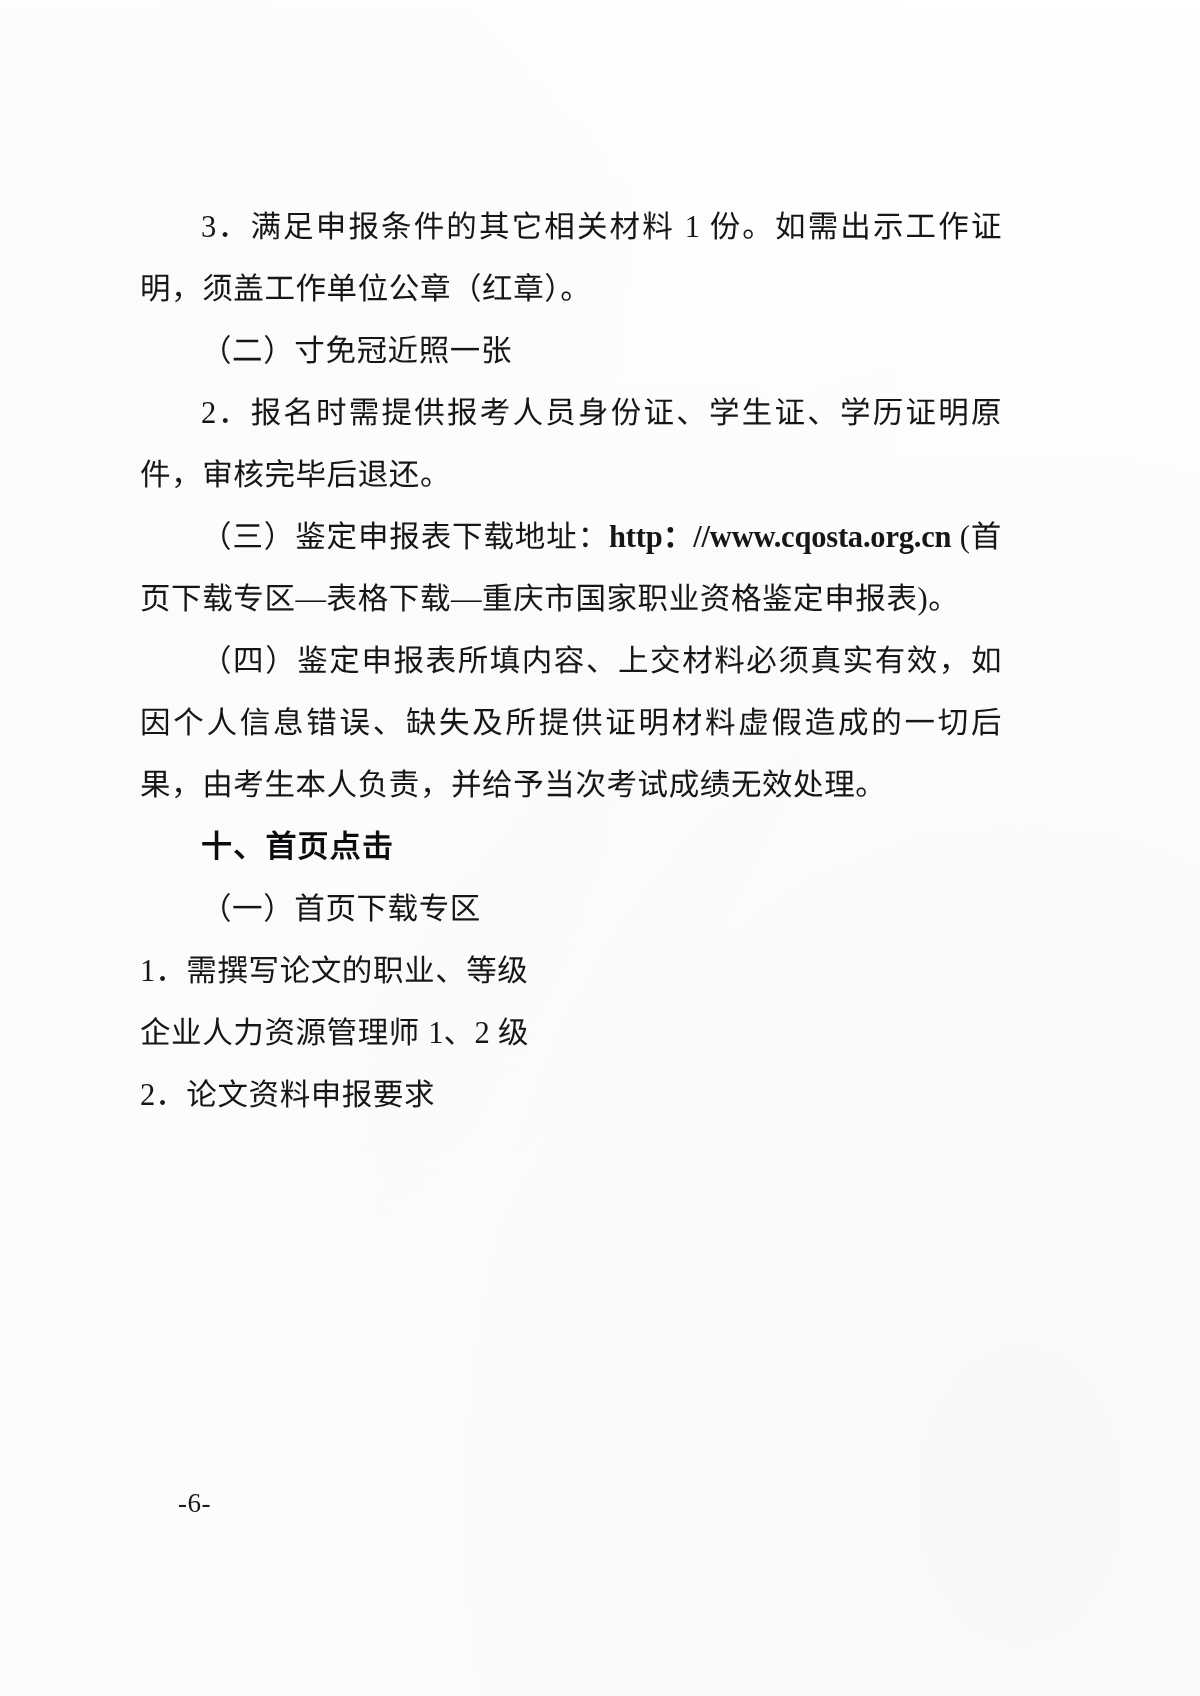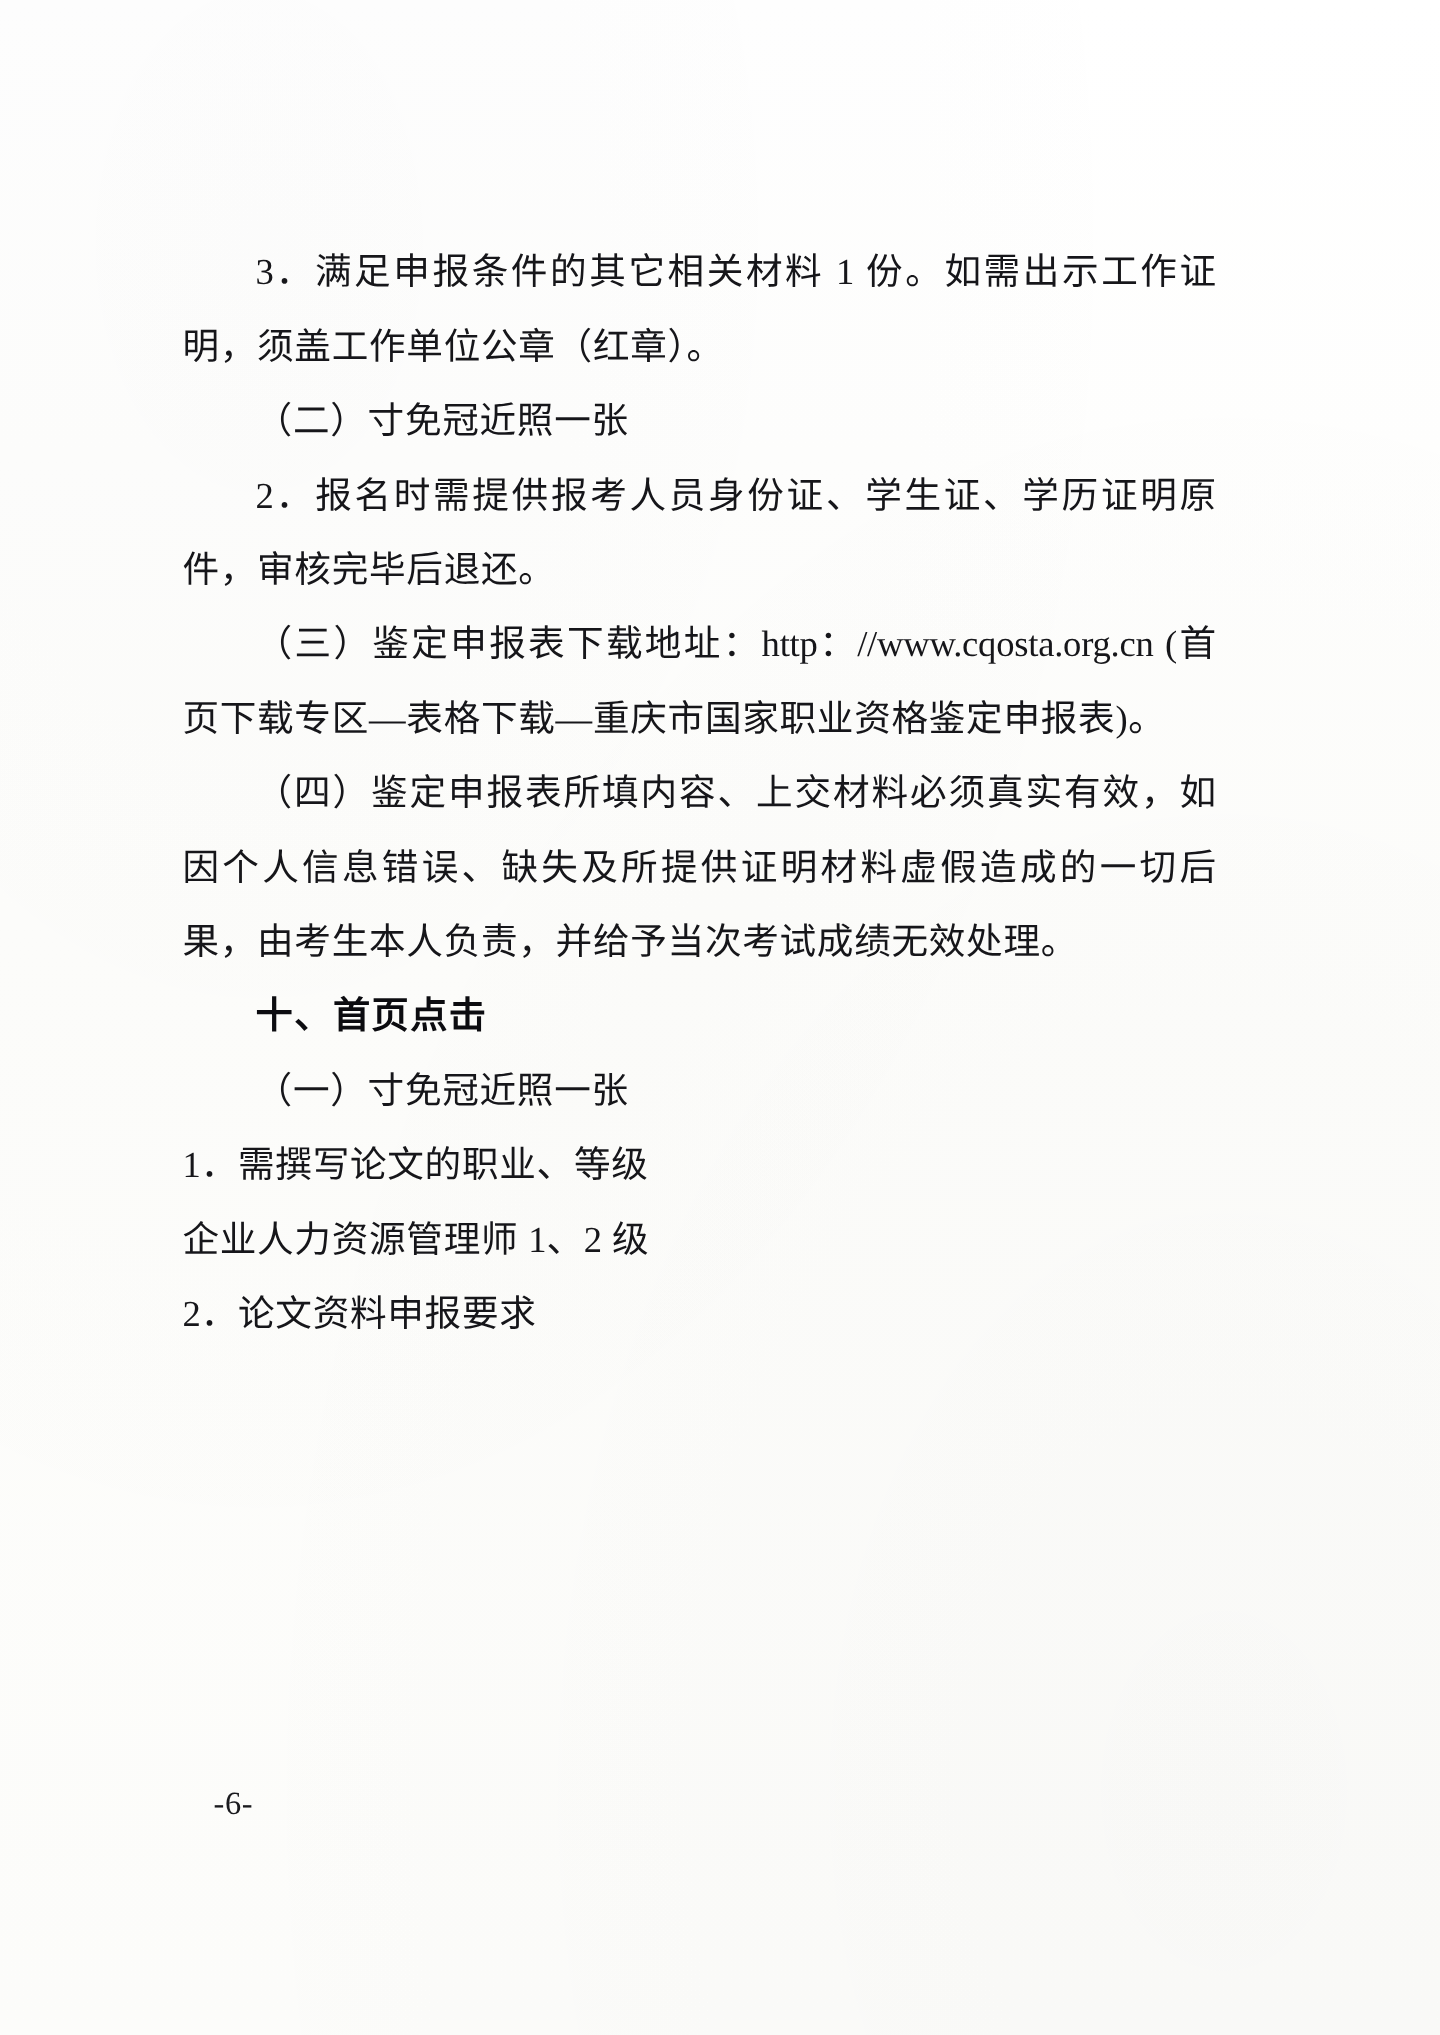--- a/index.html
+++ b/index.html
@@ -25,21 +25,21 @@
     inset: 0;
     background:
       radial-gradient(ellipse at 18% 12%, rgba(0,0,0,0.012), rgba(0,0,0,0) 60%),
       radial-gradient(ellipse at 85% 88%, rgba(0,0,0,0.015), rgba(0,0,0,0) 62%),
       linear-gradient(180deg, #ffffff 0%, #fdfdfb 45%, #fcfcfa 100%);
     pointer-events: none;
   }
 
   .content {
     position: absolute;
-    left: 152px;
+    left: 140px;
     top: 196px;
     width: 862px;
   }
 
   .para {
     font-family: "Liberation Serif", "DejaVu Serif", serif;
     font-size: 30.5px;
     line-height: 62px;
     color: #16161a;
     text-align: justify;
@@ -63,21 +63,21 @@
     line-height: 62px;
     font-weight: 700;
     color: #0c0c10;
     text-indent: 61px;
     letter-spacing: 1.2px;
     margin: 0;
   }
 
   .url {
     font-family: "Liberation Serif", "DejaVu Serif", serif;
-    font-weight: 400;
+    font-weight: 700;
     letter-spacing: -0.2px;
   }
 
   .num {
     font-family: "Liberation Serif", "DejaVu Serif", serif;
     letter-spacing: 0;
   }
 
   .page-number {
     position: absolute;
@@ -103,21 +103,21 @@
 
 
     <p class="para indent"><span class="num">2</span>．报名时需提供报考人员身份证、学生证、学历证明原件，审核完毕后退还。</p>
 
     <p class="para indent">（三）鉴定申报表下载地址：<span class="url">http：//www.cqosta.org.cn</span> (首页下载专区—表格下载—重庆市国家职业资格鉴定申报表)。</p>
 
     <p class="para indent">（四）鉴定申报表所填内容、上交材料必须真实有效，如因个人信息错误、缺失及所提供证明材料虚假造成的一切后果，由考生本人负责，并给予当次考试成绩无效处理。</p>
 
     <p class="heading">十、首页点击</p>
 
-    <p class="para indent">（一）寸免冠近照一张</p>
+    <p class="para indent">（一）首页下载专区</p>
 
     <p class="para noindent"><span class="num">1</span>．需撰写论文的职业、等级</p>
 
     <p class="para noindent">企业人力资源管理师 <span class="num">1</span>、<span class="num">2</span> 级</p>
 
     <p class="para noindent"><span class="num">2</span>．论文资料申报要求</p>
 
 
   </div>
 

